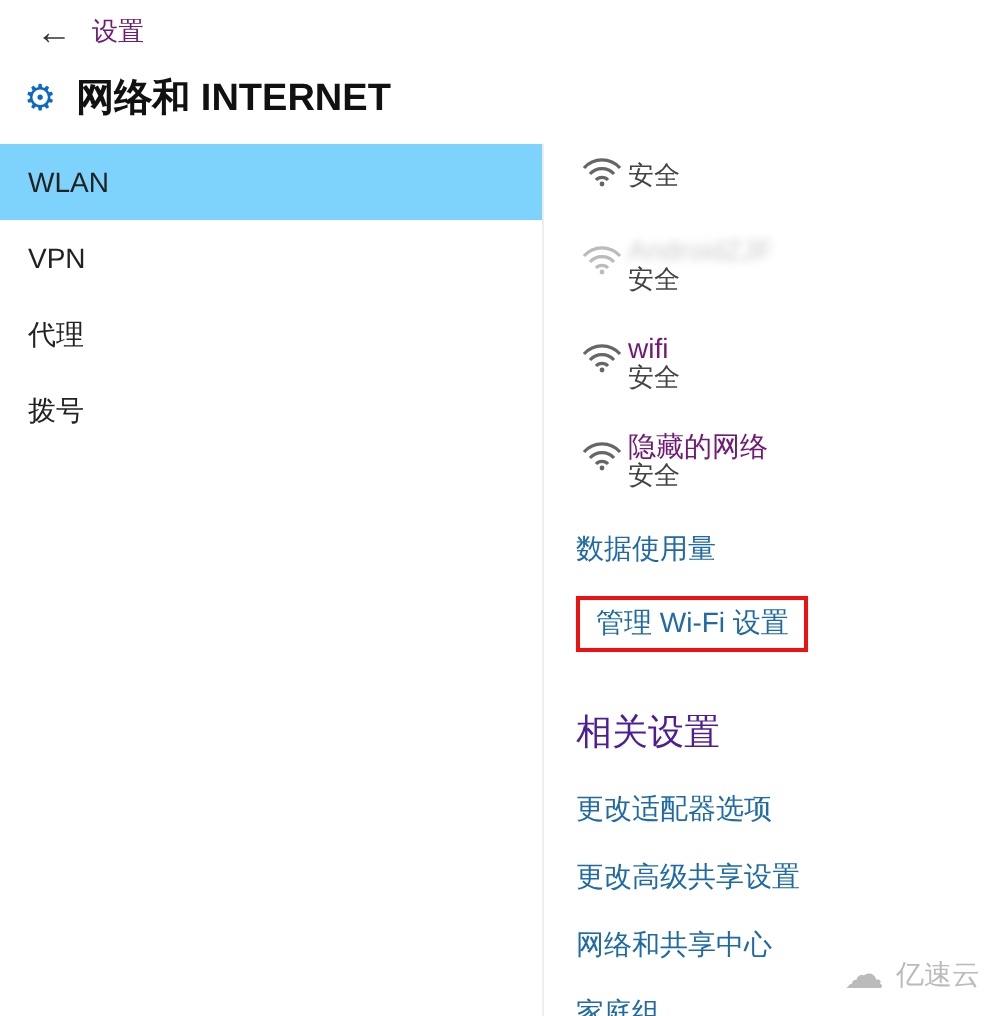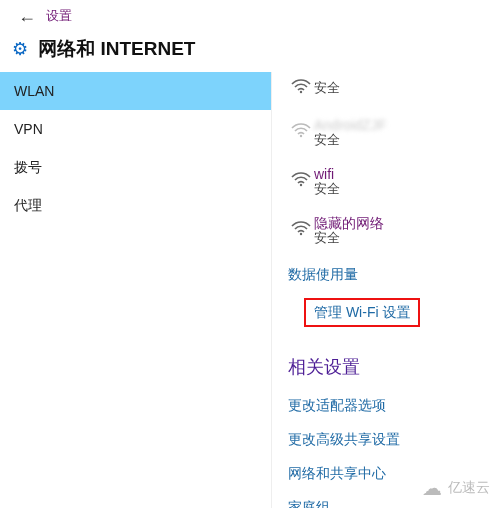--- a/index.html
+++ b/index.html
@@ -100,21 +100,21 @@
   .link {
     color: #1f6aa5;
     font-size: 14px;
     padding: 8px 0;
     cursor: pointer;
   }
   .highlight-box {
     display: inline-block;
     border: 2px solid #e11;
     padding: 3px 8px;
-    margin: 6px 16px;
+    margin: 6px 0;
   }
   .related-title {
     font-size: 18px;
     color: #4c1d95;
     margin: 22px 0 10px 0;
   }
   .watermark {
     position: absolute;
     right: 10px;
     bottom: 10px;
@@ -140,22 +140,22 @@
 <div class="section-title-row">
   <span class="gear-icon">⚙</span>
   <span class="section-title">网络和 INTERNET</span>
 </div>
 
 <div class="columns">
 
   <div class="left-col">
     <div class="nav-item active">WLAN</div>
     <div class="nav-item">VPN</div>
+    <div class="nav-item">代理</div>
     <div class="nav-item">拨号</div>
-    <div class="nav-item">代理</div>
   </div>
 
   <div class="right-col">
 
     
     <div class="wifi-item wifi-single">
       <span class="wifi-icon">
         <svg width="20" height="16" viewBox="0 0 20 16">
             <path d="M1 6 A12 12 0 0 1 19 6" fill="none" stroke="#666" stroke-width="1.6"></path>
             <path d="M4 9 A8 8 0 0 1 16 9" fill="none" stroke="#666" stroke-width="1.6"></path>

